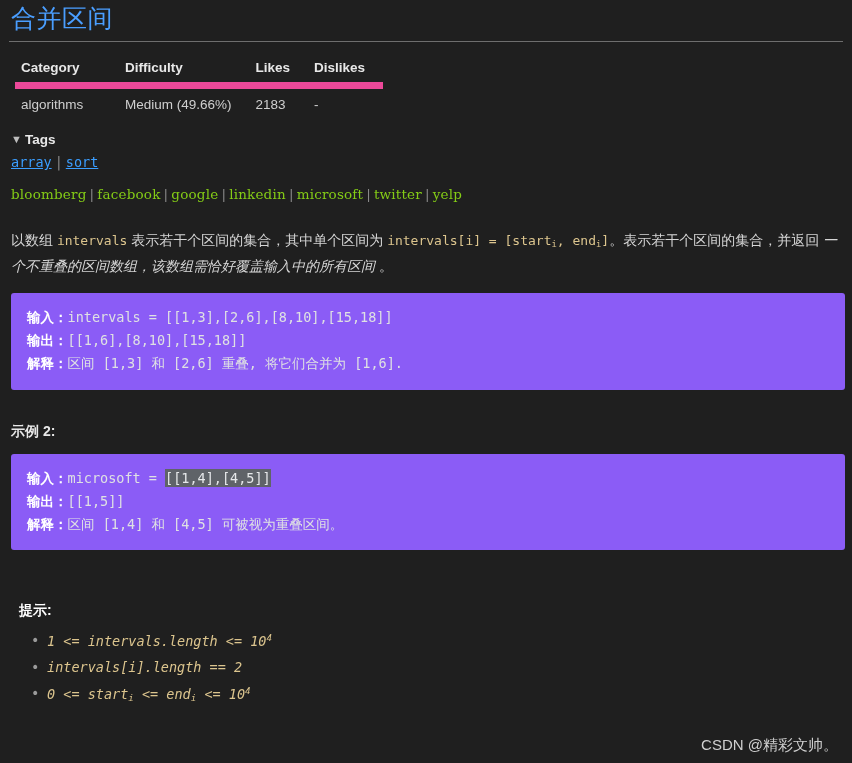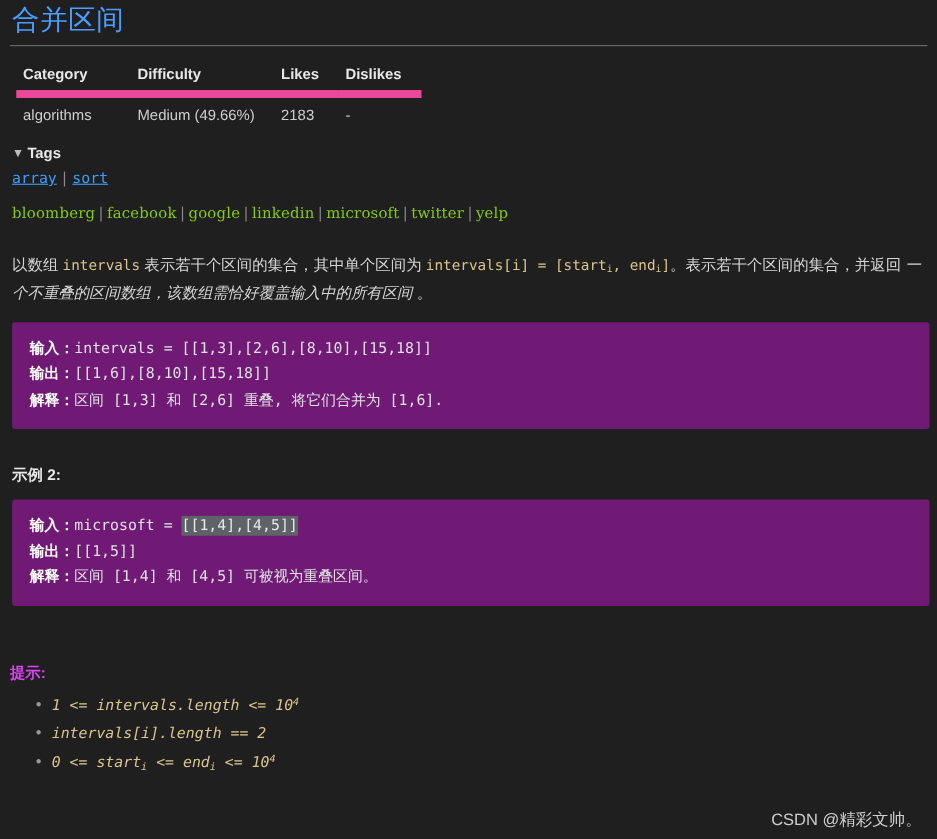--- a/index.html
+++ b/index.html
@@ -112,44 +112,44 @@
   
   .ex-head {
     font-weight: bold;
     color: #e8e8e8;
     font-size: 14px;
     margin: 33px 0 0 2px;
   }
 
   
   .codeblock {
-    background: #701a75;
+    background: #8b5cf6;
     border-radius: 3px;
     margin: 13px 0 0 2px;
     width: 834px;
     padding: 13px 16px 14px 16px;
     font-family: "DejaVu Sans Mono", "Liberation Mono", monospace;
     font-size: 13.5px;
     line-height: 1.72;
     color: #dfe1e3;
     white-space: pre-wrap;
   }
   .codeblock .lbl { font-weight: bold; color: #ffffff; }
   .hl {
     background: #5f6368;
     color: #e6e8ea;
     padding: 1px 0;
   }
 
   
   .hint-head {
     font-weight: bold;
-    color: #d946ef;
-    font-size: 14px;
-    margin: 52px 0 0 0;
+    color: #ffffff;
+    font-size: 14px;
+    margin: 52px 0 0 10px;
   }
   .hint-list {
     margin: 12px 0 0 0;
     padding-left: 38px;
     list-style: none;
   }
   .hint-list li {
     font-family: "DejaVu Sans Mono", "Liberation Mono", monospace;
     font-size: 13.5px;
     color: #dcc58e;

